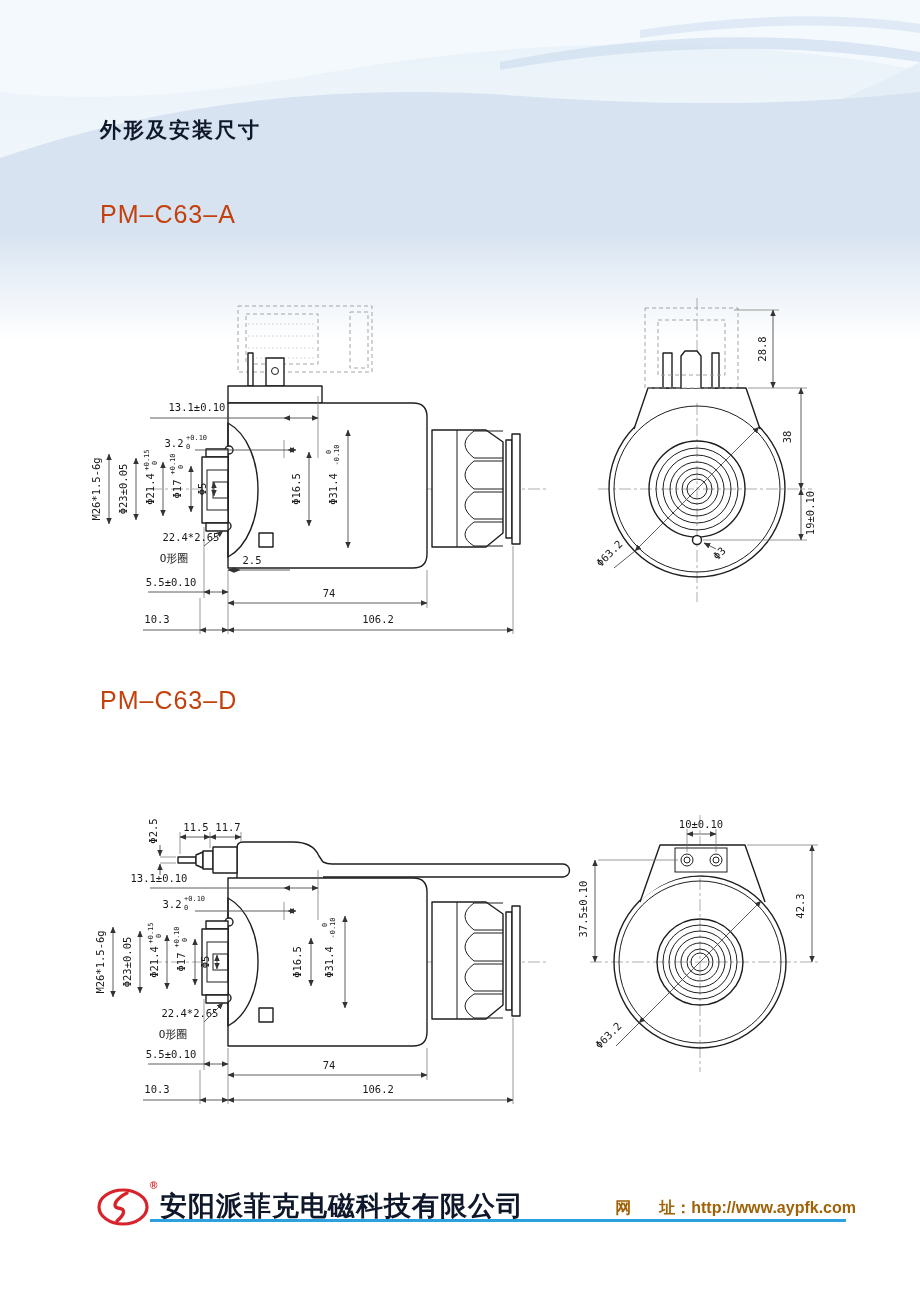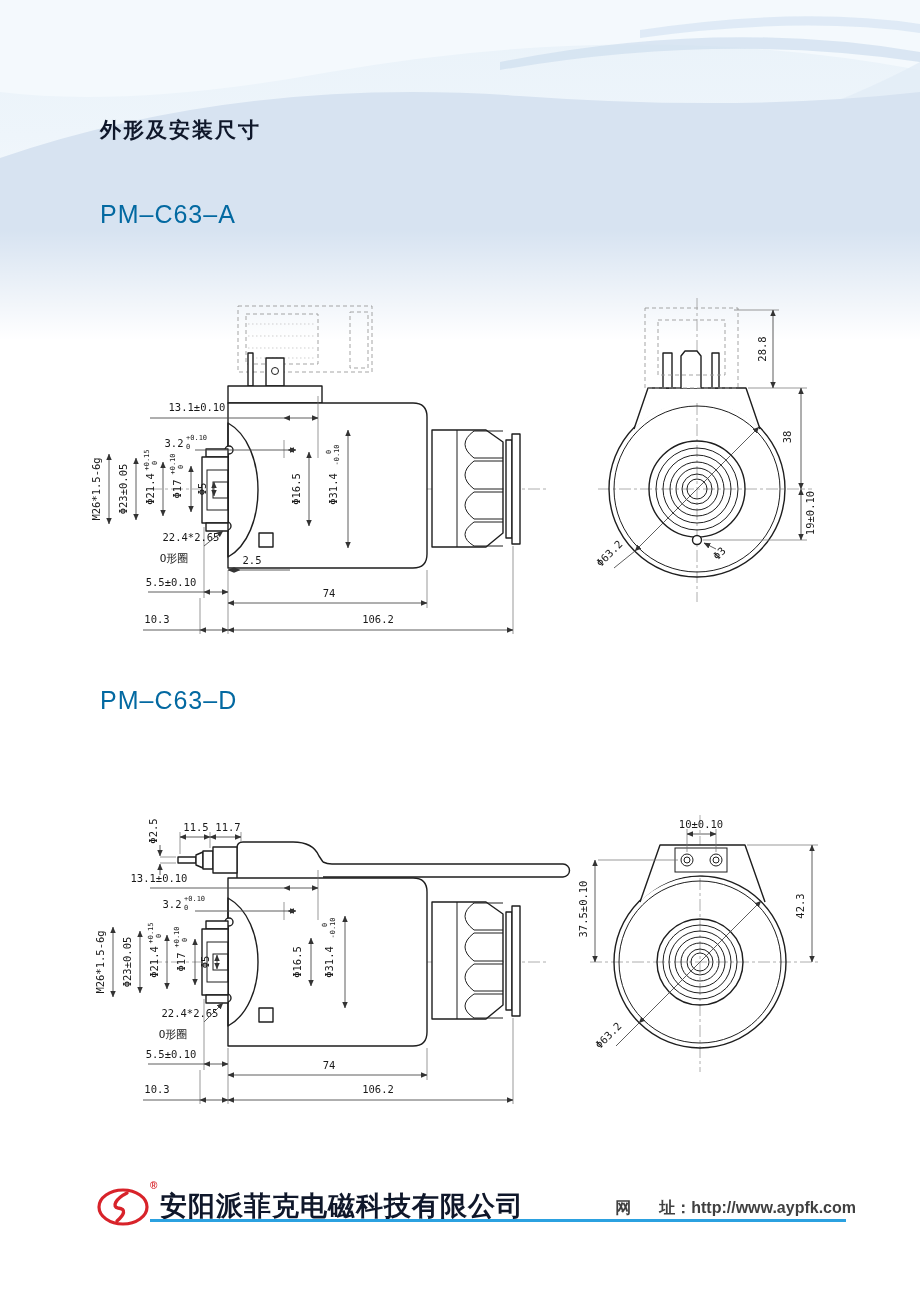--- a/index.html
+++ b/index.html
@@ -4,42 +4,42 @@
 <style>
   html,body{margin:0;padding:0;background:#fff;}
   .page{position:relative;width:920px;height:1303px;background:#ffffff;overflow:hidden;
         font-family:"Liberation Sans","DejaVu Sans",sans-serif;}
   .waves{position:absolute;left:0;top:0;width:920px;height:340px;
          background:linear-gradient(180deg,#e9f2f9 0%,#eef5fb 40%,#ffffff 100%);}
   .waves svg{display:block;}
   .page-title{position:absolute;left:100px;top:116px;font-size:21px;font-weight:bold;
               color:#0f172a;letter-spacing:2px;}
   .model-title{position:absolute;left:100px;font-size:25px;font-weight:500;
-               color:#0369a1;letter-spacing:1px;}
+               color:#c2410c;letter-spacing:1px;}
   .model-a{top:200px;} .model-d{top:686px;}
   .drawing-layer{position:absolute;left:0;top:0;}
   
   .part{stroke:#1e1e1e;stroke-width:1.4;fill:none;stroke-linejoin:round;}
   .partw{stroke:#1e1e1e;stroke-width:1.4;fill:#ffffff;stroke-linejoin:round;}
   .thin{stroke:#1e1e1e;stroke-width:1;fill:none;}
   .dimline{stroke:#4d4d4d;stroke-width:0.9;fill:none;}
   .ext{stroke:#6f6f6f;stroke-width:0.7;fill:none;}
   .cl{stroke:#9a9a9a;stroke-width:0.8;fill:none;stroke-dasharray:12 3 3 3;}
   .ph{stroke:#9b9b9b;stroke-width:0.9;fill:none;stroke-dasharray:4 3;}
   .phd{stroke:#bcbcbc;stroke-width:0.7;fill:none;stroke-dasharray:1.5 2.5;}
   .dim{font:10.5px "DejaVu Sans Mono","DejaVu Sans",monospace;fill:#191919;}
   .dimsm{font:7px "DejaVu Sans Mono","DejaVu Sans",monospace;fill:#191919;}
   .dimcjk{font:11px "DejaVu Sans Mono","DejaVu Sans",sans-serif;fill:#191919;}
   
   .footer{position:absolute;left:0;top:1178px;width:920px;height:60px;}
   .logo{position:absolute;left:96px;top:4px;}
   .reg-mark{position:absolute;left:150px;top:2px;color:#d8232a;font-size:10px;font-weight:bold;}
   .company-name{position:absolute;left:160px;top:10px;font-size:27px;font-weight:bold;
                 color:#0f172a;letter-spacing:1px;}
-  .web-block{position:absolute;right:64px;top:20px;font-size:16px;font-weight:bold;color:#404040;}
+  .web-block{position:absolute;right:64px;top:20px;font-size:16px;font-weight:bold;color:#a16207;}
   .web-block .gap{display:inline-block;width:28px;}
   .footer-line{position:absolute;left:150px;top:41px;width:696px;height:3px;background:#2ba1e0;}
 </style>
 </head>
 <body>
 
 <div class="page">
 
   <div class="waves">
     <svg width="920" height="340" viewBox="0 0 920 340">

